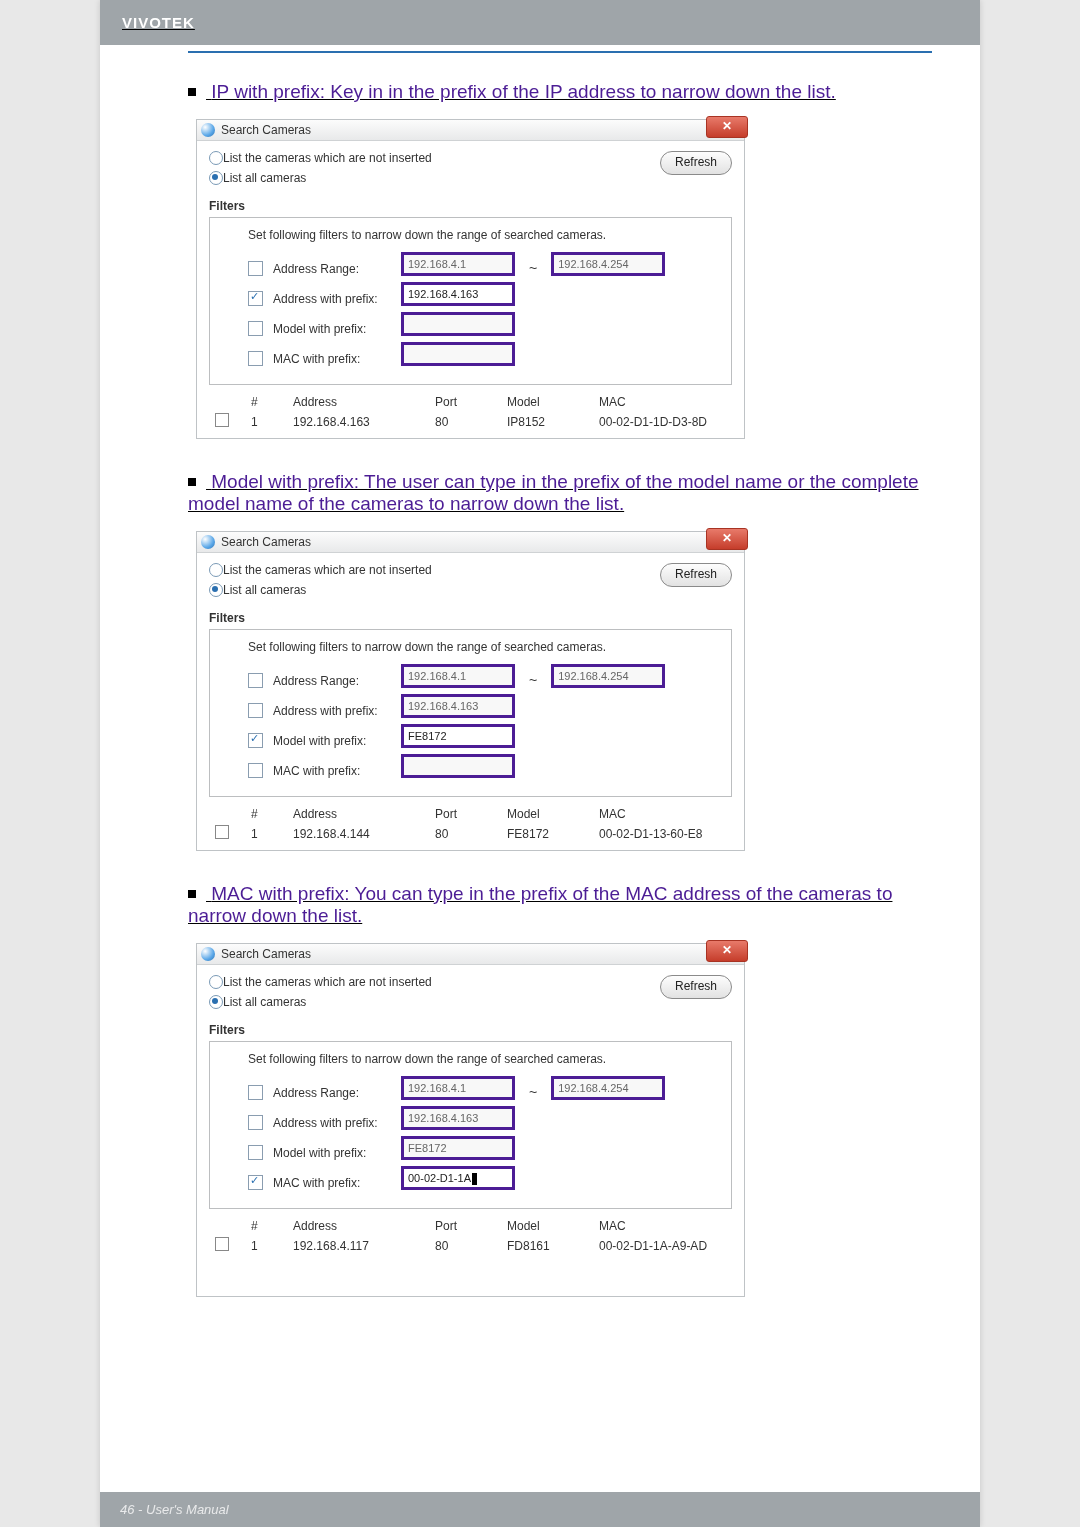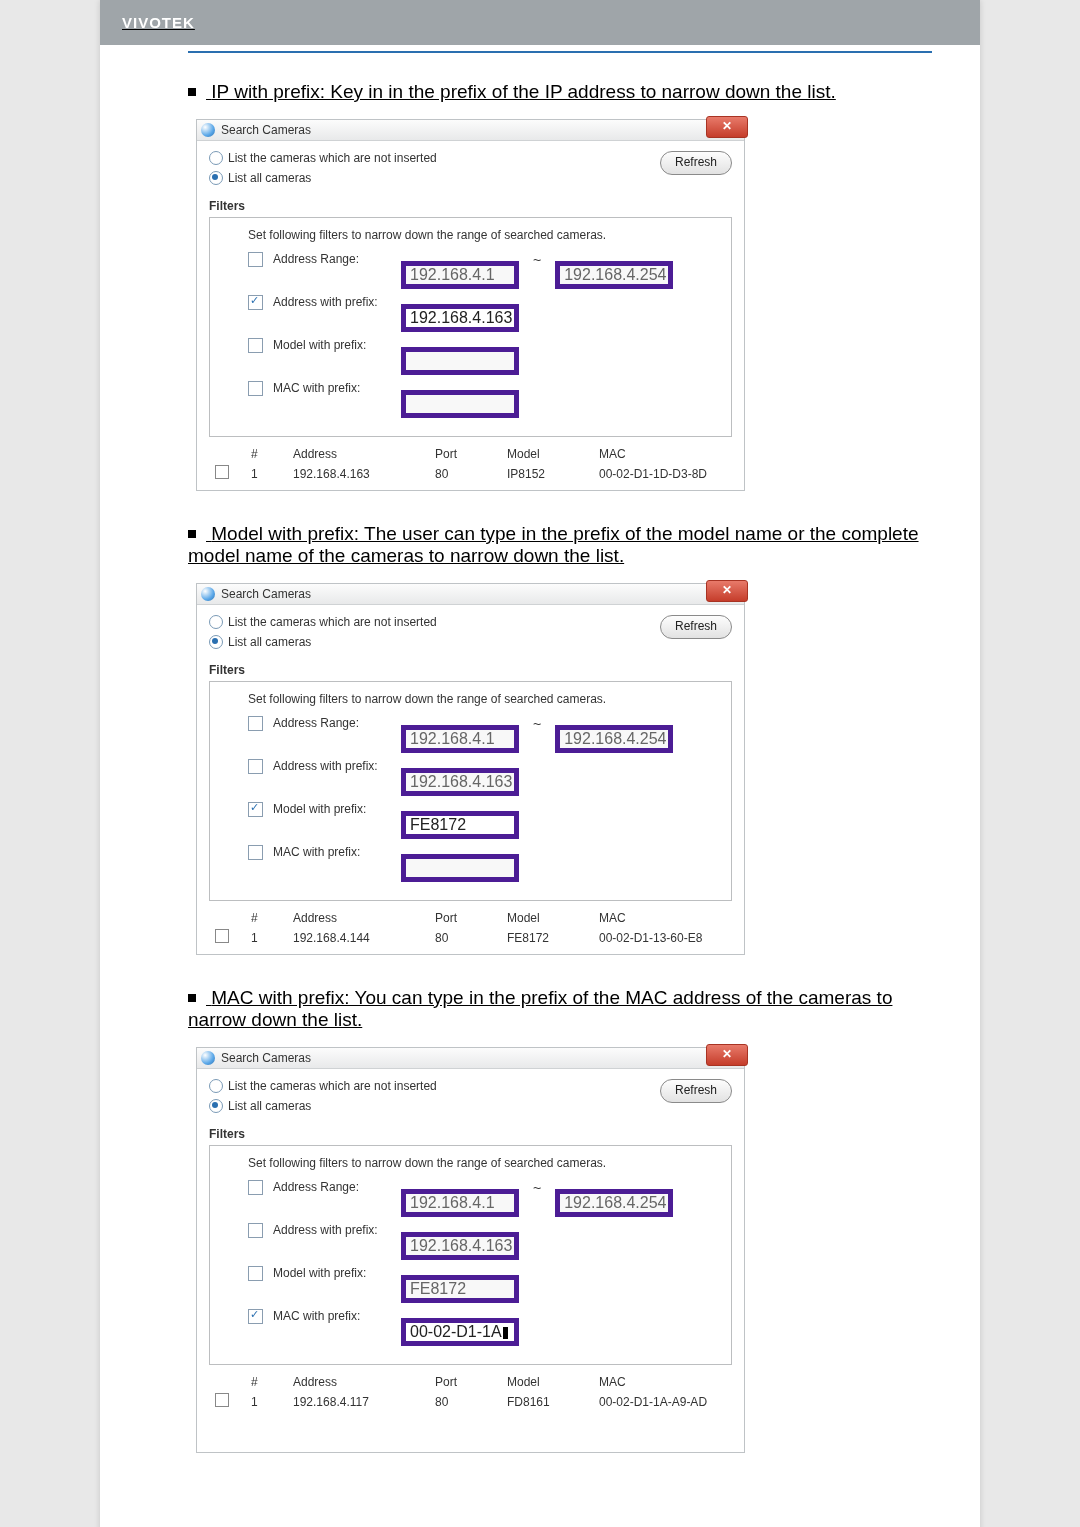--- a/index.html
+++ b/index.html
@@ -29,21 +29,21 @@
   .blue-line {
     height: 2px;
     background: #2a6fb0;
     margin: 6px 0 28px 0;
   }
   .content {
     padding: 0 48px 40px 88px;
   }
   .bullet-para {
     font-size: 19px;
-    color: #000000;
+    color: #4c1d95;
     margin: 8px 0 10px 0;
   }
   .bullet-para .sq {
     display: inline-block;
     width: 8px;
     height: 8px;
     background: #000;
     vertical-align: middle;
     margin-right: 10px;
     margin-top: -2px;
@@ -93,21 +93,21 @@
     padding: 10px 12px 6px 12px;
     font-size: 12px;
     color: #333;
   }
   .radio-row {
     display: flex;
     justify-content: space-between;
     align-items: flex-start;
   }
   .radio-col { display:flex; flex-direction: column; gap:6px; }
-  .radio-item { display:flex; align-items:center; gap:5px; }
+  .radio-item { display:flex; align-items:center; }
   .radio {
     width: 12px;
     height: 12px;
     border: 1px solid #7a9ab6;
     border-radius: 50%;
     position: relative;
     display: inline-block;
   }
   .radio.checked::after {
     content:"";
@@ -136,21 +136,21 @@
     padding: 10px 12px 12px 12px;
     margin: 2px 0 8px 0;
   }
   .filters-desc {
     font-size: 12px;
     margin-bottom: 10px;
     margin-left: 26px;
   }
   .filter-row {
     display: flex;
-    align-items: flex-start;
+    align-items: flex-end;
     gap: 10px;
     margin-bottom: 6px;
     margin-left: 26px;
   }
   .chk {
     width: 13px;
     height: 13px;
     border: 1px solid #8a9db0;
     background: #fff;
     display: inline-block;
@@ -162,27 +162,26 @@
     font-size:11px;
     color:#2a6fb0;
     top:-2px;left:1px;
   }
   .chk-label {
     width: 118px;
     font-size: 12px;
   }
   .txt {
     height: 18px;
-    border: 5px solid #4c1d95;
+    border: 3px solid #4c1d95;
     padding: 0 4px;
-    font-size: 16px;
+    font-size: 11px;
     line-height: 18px;
     color: #666;
     background: #f8f8f8;
-    margin-top: 9px;
   }
   .txt.enabled { background:#fff; color:#222; }
   .tilde { font-size:14px; padding: 0 4px; }
   .tbl {
     width: 100%;
     border-collapse: collapse;
     font-size: 12px;
     margin-top: 4px;
   }
   .tbl th {
@@ -445,13 +444,16 @@
             <td>80</td>
             <td>FD8161</td>
             <td>00-02-D1-1A-A9-AD</td>
           </tr>
         </tbody>
           </table>
       </div>
     </div>
 
   </div>
+  <div class="footer-bar">
+    <span>46 - User's Manual</span>
+  </div>
 </div>
 
 </body></html>

